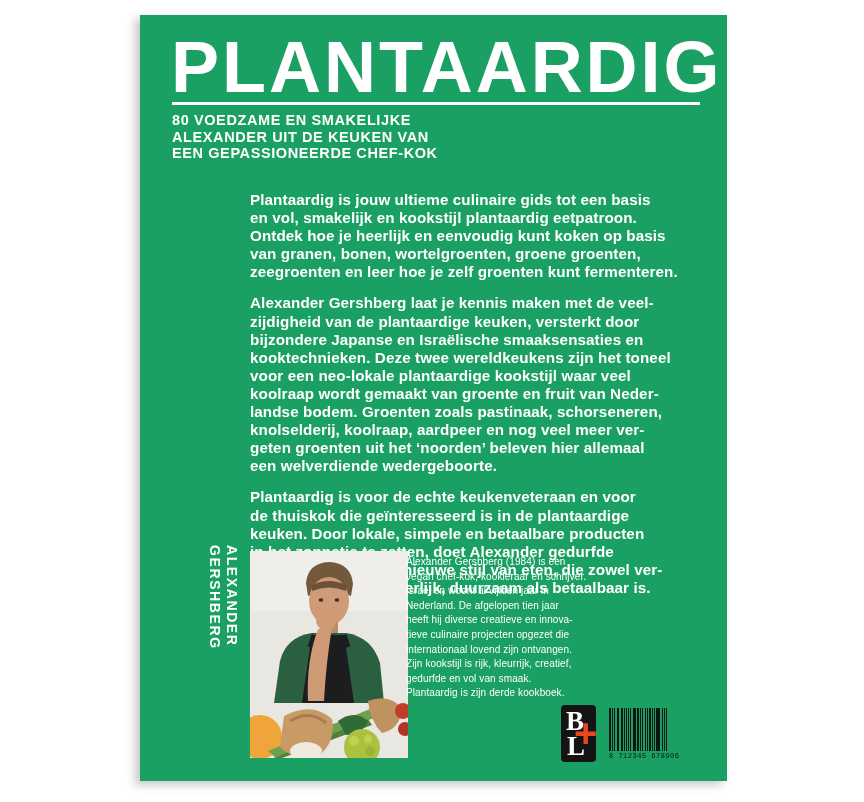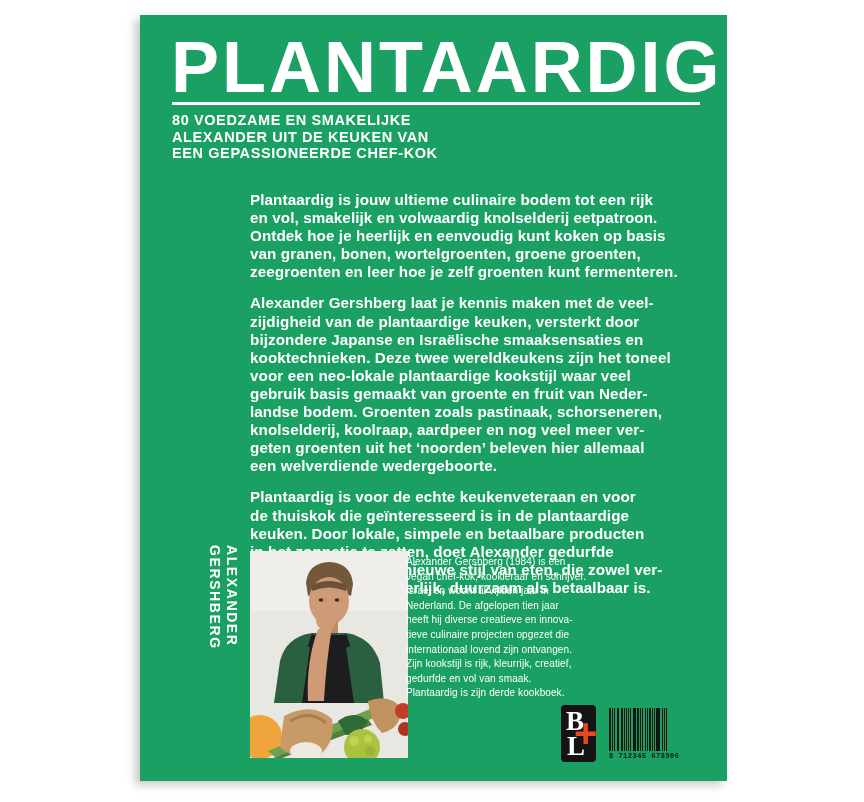--- a/index.html
+++ b/index.html
@@ -28,52 +28,52 @@
   .pub-logo .b{position:absolute;left:5px;top:1px;font-size:27px;}
   .pub-logo .l{position:absolute;left:6px;top:26px;font-size:27px;}
   .pub-logo .plus{position:absolute;left:13px;top:8px;font-size:40px;line-height:40px;
                   font-family:"Liberation Sans",sans-serif;color:#e8481f;font-weight:700;}
   .barcode{position:absolute;left:469px;top:693px;width:58px;height:52px;}
   .bars{position:absolute;left:0;top:0;width:58px;height:43px;display:flex;align-items:stretch;}
   .bars div{background:#0d1713;}
   .bars .gap{background:transparent;}
   .bc-num{position:absolute;left:0;top:44px;width:58px;
           color:#0d1713;font-size:7px;letter-spacing:.5px;
-          font-family:"Liberation Mono",monospace;white-space:nowrap;font-weight:bold;}
+          font-family:"Liberation Mono",monospace;white-space:nowrap;}
 </style>
 </head>
 <body>
 
 <div class="page">
   <div class="cover">
 
     <h1 class="title">PLANTAARDIG</h1>
     <div class="rule"></div>
 
     <div class="subtitle">
         <div class="ln">80 VOEDZAME EN SMAKELIJKE</div>
         <div class="ln">ALEXANDER UIT DE KEUKEN VAN</div>
         <div class="ln">EEN GEPASSIONEERDE CHEF-KOK</div>
       </div>
 
     <div class="body-copy">
       <div class="para">
-          <div class="ln">Plantaardig is jouw ultieme culinaire bodem tot een rijk</div>
-          <div class="ln">en vol, smakelijk en volwaardig knolselderij eetpatroon.</div>
+          <div class="ln">Plantaardig is jouw ultieme culinaire gids tot een basis</div>
+          <div class="ln">en vol, smakelijk en kookstijl plantaardig eetpatroon.</div>
           <div class="ln">Ontdek hoe je heerlijk en eenvoudig kunt koken op basis</div>
           <div class="ln">van granen, bonen, wortelgroenten, groene groenten,</div>
           <div class="ln">zeegroenten en leer hoe je zelf groenten kunt fermenteren.</div>
         </div>
       <div class="para">
           <div class="ln">Alexander Gershberg laat je kennis maken met de veel-</div>
           <div class="ln">zijdigheid van de plantaardige keuken, versterkt door</div>
           <div class="ln">bijzondere Japanse en Israëlische smaaksensaties en</div>
           <div class="ln">kooktechnieken. Deze twee wereldkeukens zijn het toneel</div>
           <div class="ln">voor een neo-lokale plantaardige kookstijl waar veel</div>
-          <div class="ln">gebruik basis gemaakt van groente en fruit van Neder-</div>
+          <div class="ln">koolraap wordt gemaakt van groente en fruit van Neder-</div>
           <div class="ln">landse bodem. Groenten zoals pastinaak, schorseneren,</div>
           <div class="ln">knolselderij, koolraap, aardpeer en nog veel meer ver-</div>
           <div class="ln">geten groenten uit het ‘noorden’ beleven hier allemaal</div>
           <div class="ln">een welverdiende wedergeboorte.</div>
         </div>
       <div class="para">
           <div class="ln">Plantaardig is voor de echte keukenveteraan en voor</div>
           <div class="ln">de thuiskok die geïnteresseerd is in de plantaardige</div>
           <div class="ln">keuken. Door lokale, simpele en betaalbare producten</div>
           <div class="ln">in het zonnetje te zetten, doet Alexander gedurfde</div>

